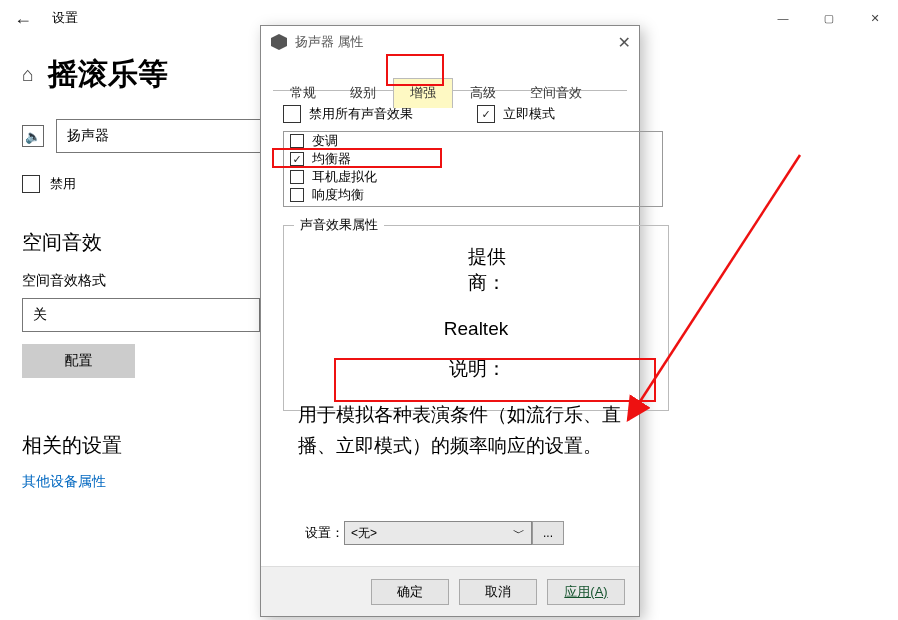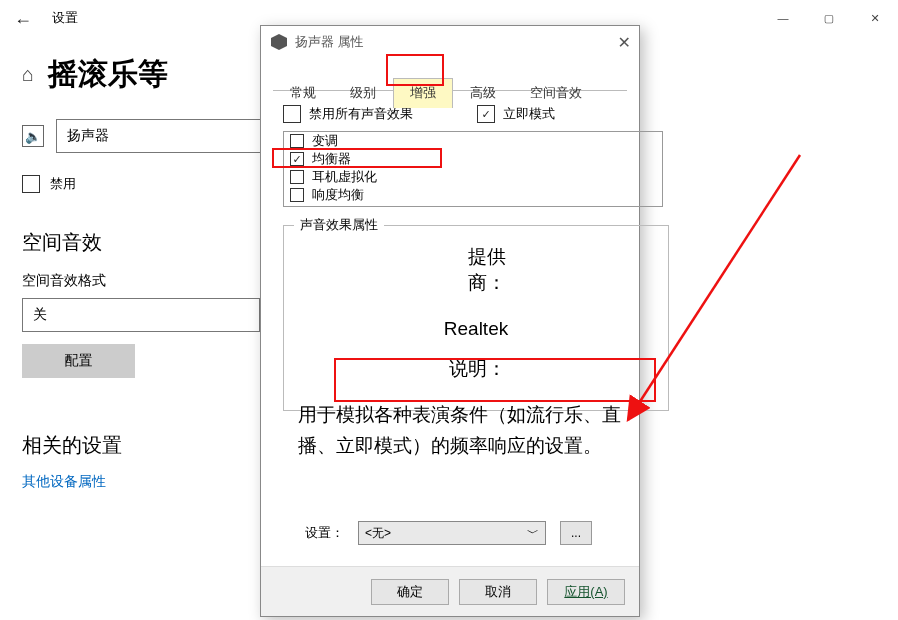--- a/index.html
+++ b/index.html
@@ -109,21 +109,21 @@
   }
   .group {
     border:1px solid #bbb; margin-top: 18px; width: 386px; height: 186px; position:relative; padding: 18px 14px 10px;
   }
   .group-title {
     position:absolute; top:-10px; left:10px; background:#fff; padding:0 6px; font-size:13px;
   }
   .kv-row { display:flex; gap: 18px; font-size:19px; margin-bottom: 12px; align-items:center;flex-direction:column; }
   .kv-label { width: 60px; text-align:right; }
   .kv-val { flex:1; line-height:1.6; }
-  .setting-row { display:flex; align-items:center; gap: 14px; margin-top: 60px; }
+  .setting-row { display:flex; align-items:center; gap: 0; margin-top: 60px; }
   .combo {
     width: 188px; height: 24px; border:1px solid #888; background:#e9e9e9;
     display:flex; align-items:center; justify-content:space-between; padding:0 6px; font-size:12px;
   }
   .more-btn {
     width: 32px; height: 24px; border:1px solid #999; background:#e5e5e5;
     display:flex; align-items:center; justify-content:center; font-size:12px;
   }
   .hl-setting {
     position:absolute; border:2px solid #e11; left:50px; bottom:8px; width:322px; height:44px; pointer-events:none;

